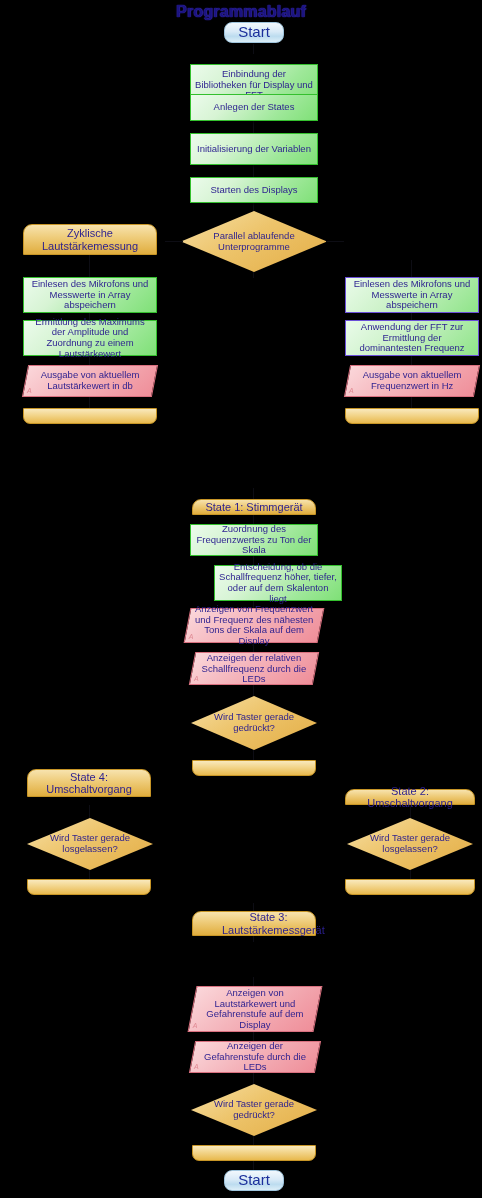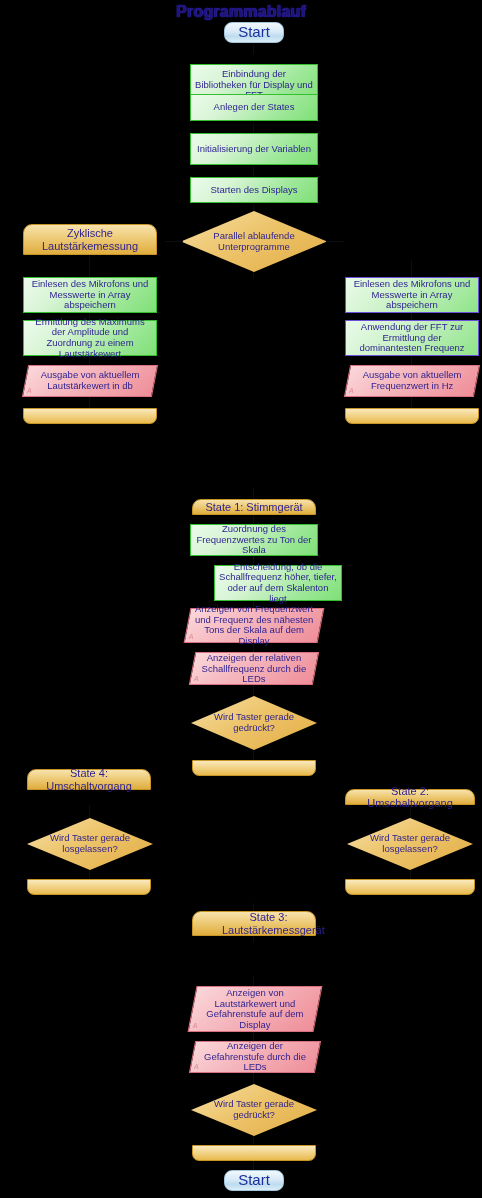--- a/index.html
+++ b/index.html
@@ -197,21 +197,21 @@
   </div>
   <div class="conn" style="left:253px;top:685px;width:1px;height:11px;"></div>
 
   <div class="node dia" style="left:191px;top:696px;width:126px;height:54px;">
     <span class="txt">Wird Taster gerade gedrückt?</span>
   </div>
   <div class="conn" style="left:253px;top:750px;width:1px;height:10px;"></div>
 
   <div class="node bar" style="left:192px;top:760px;width:124px;height:16px;"></div>
 
-  <div class="node state" style="left:27px;top:769px;width:124px;height:21px;">
+  <div class="node state" style="left:27px;top:769px;width:124px;height:28px;">
     <span class="txt">State 4: Umschaltvorgang</span>
   </div>
   <div class="conn" style="left:89px;top:805px;width:1px;height:18px;"></div>
 
   <div class="node dia" style="left:27px;top:818px;width:126px;height:52px;">
     <span class="txt">Wird Taster gerade losgelassen?</span>
   </div>
   <div class="conn" style="left:89px;top:870px;width:1px;height:9px;"></div>
 
   <div class="node bar" style="left:27px;top:879px;width:124px;height:16px;"></div>

